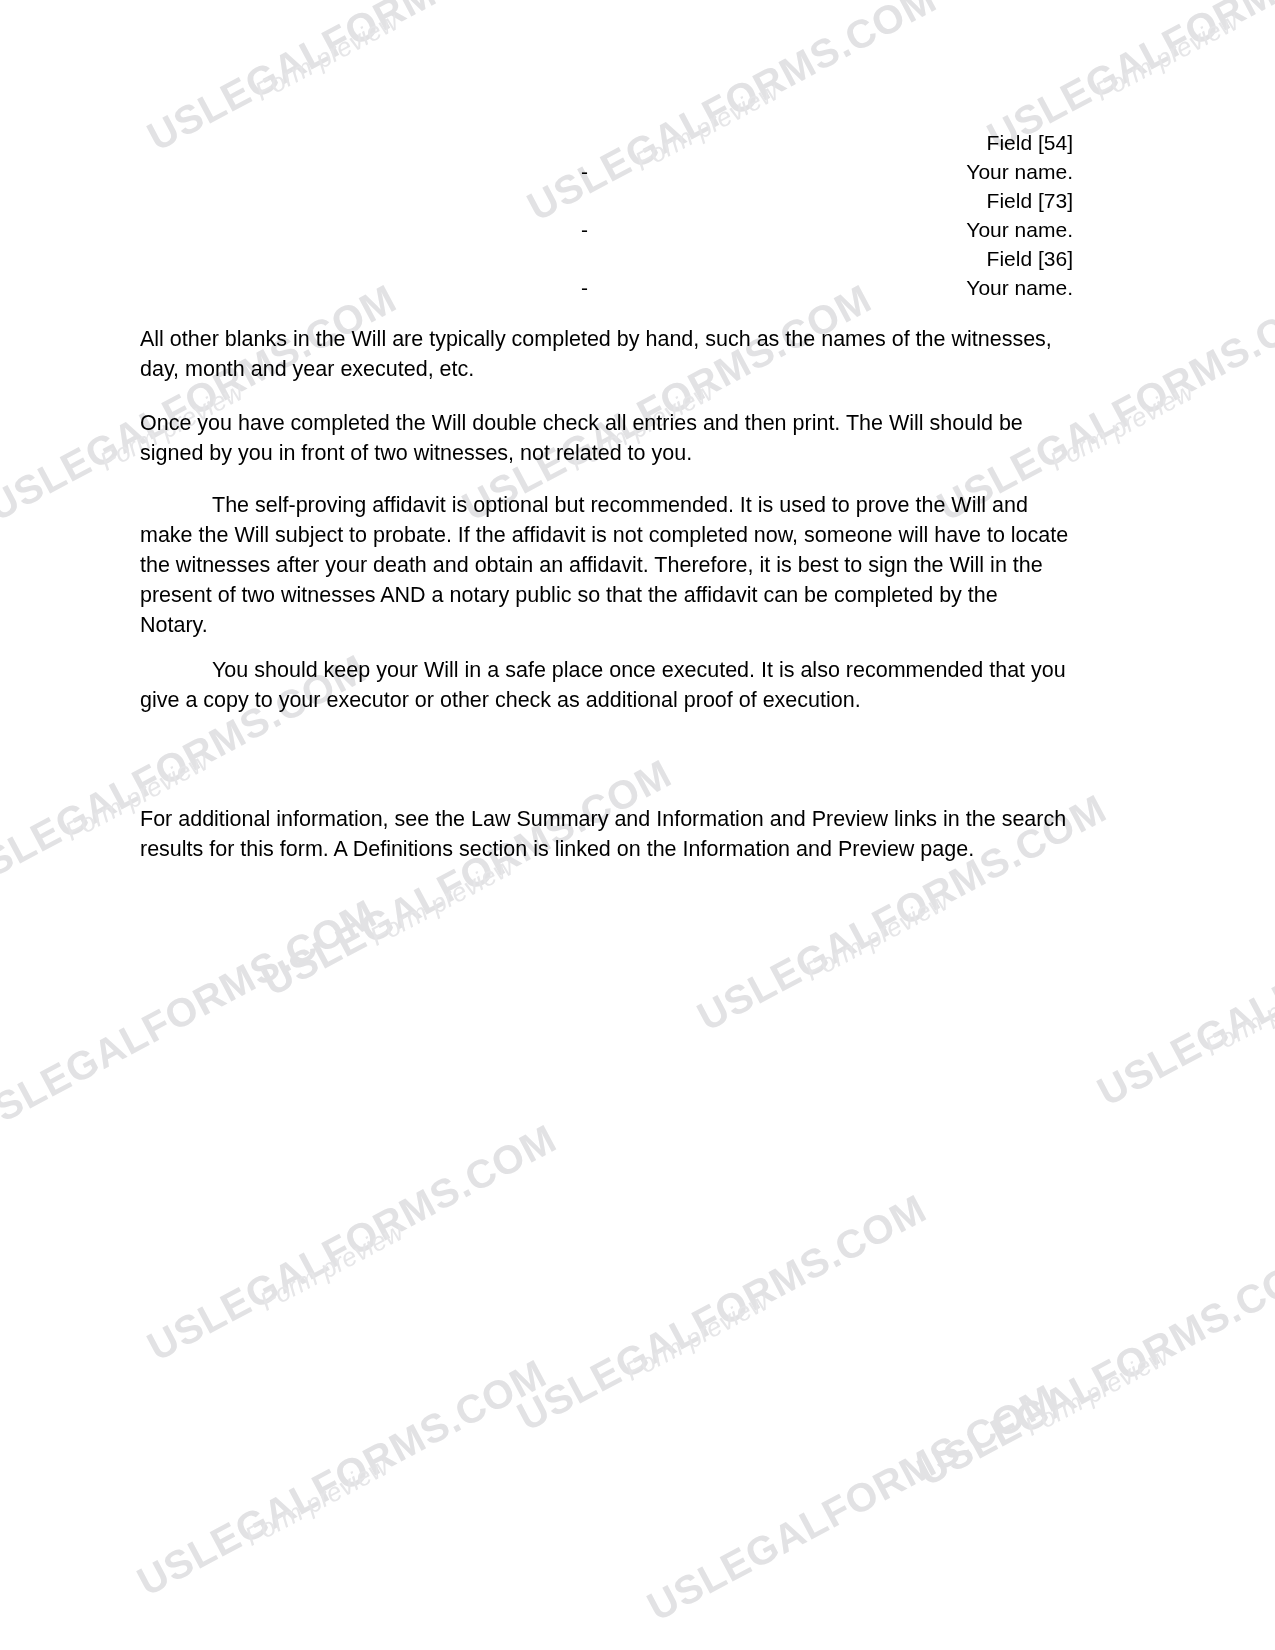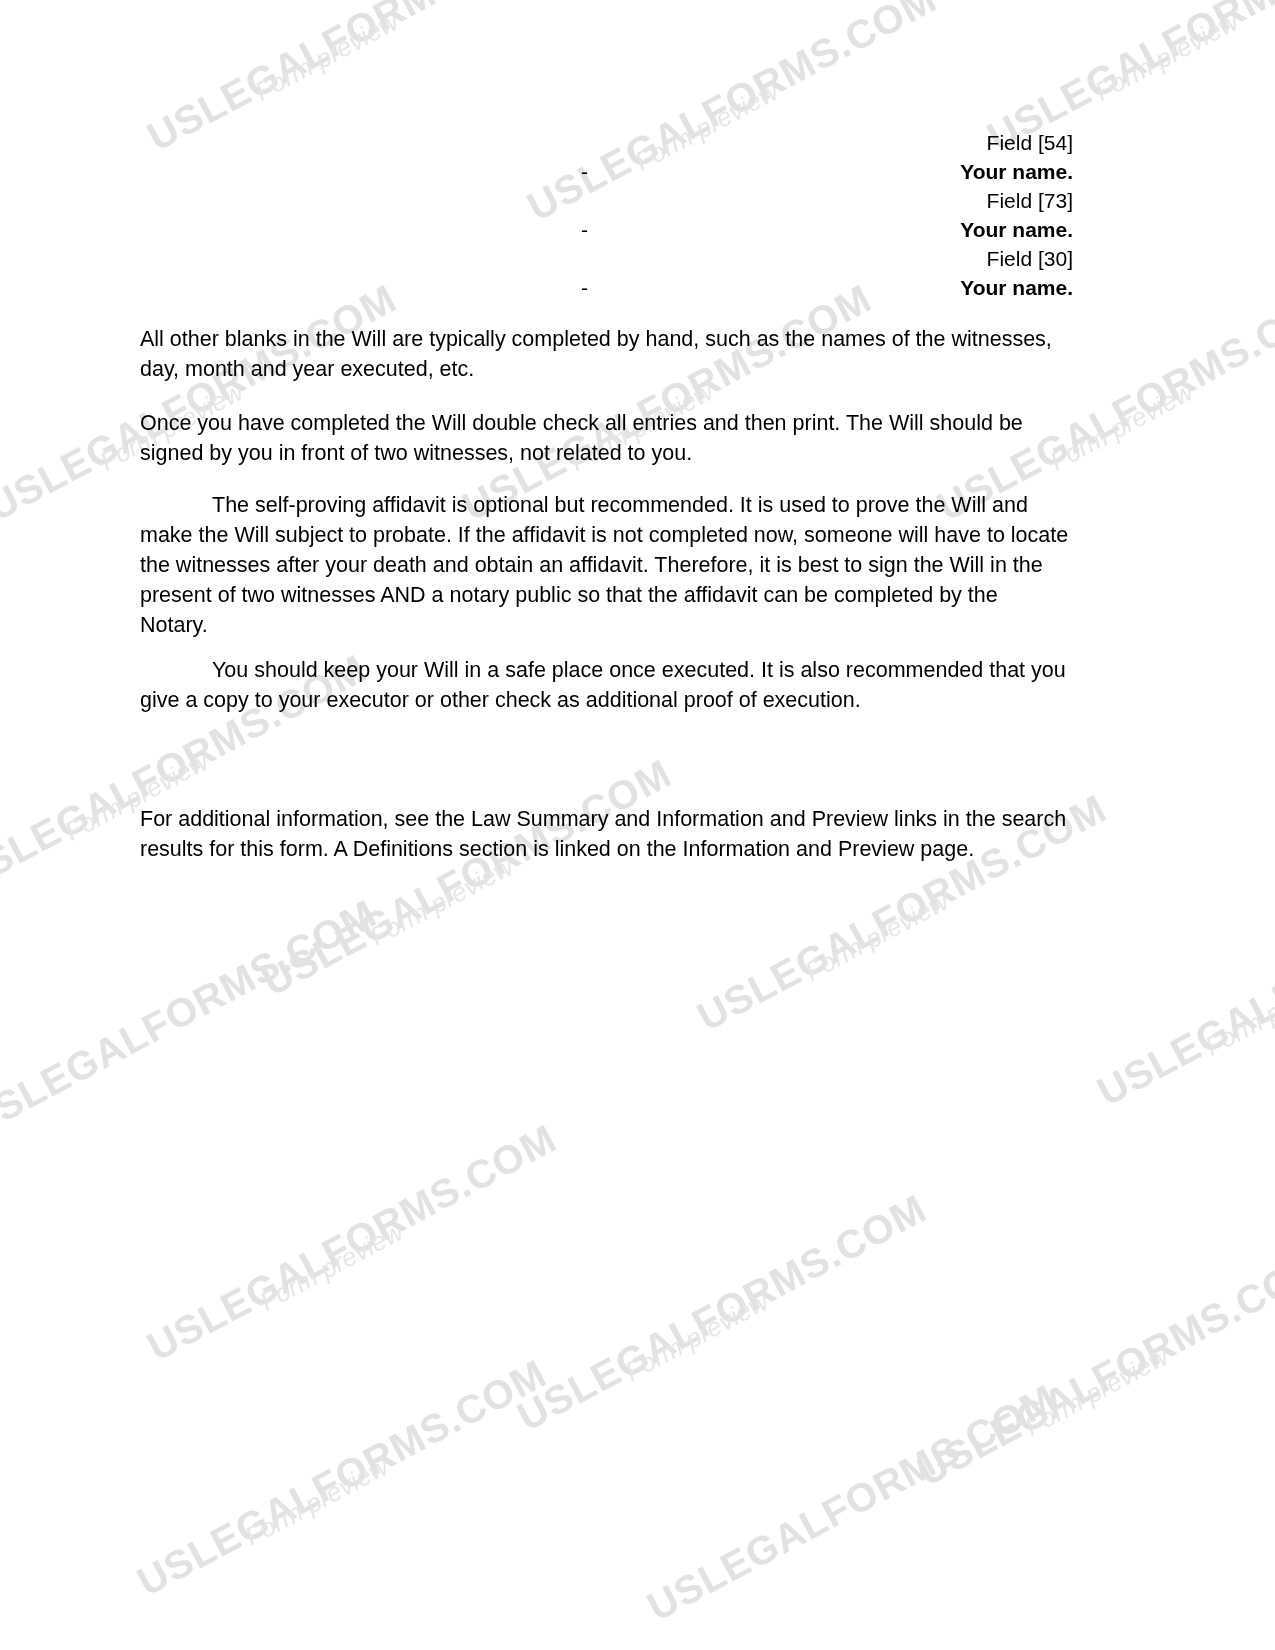--- a/index.html
+++ b/index.html
@@ -66,21 +66,20 @@
     position: absolute;
     left: 425px;
     top: 0;
   }
   .field-row .label {
     position: absolute;
     left: 0;
     right: 0;
     text-align: right;
     padding-right: 62px;
-    font-weight: bold;
   }
   .field-label-only {
     position: relative;
     height: 29px;
     font-size: 21px;
     color: #000;
     line-height: 29px;
     text-align: right;
     padding-right: 62px;
   }
@@ -157,21 +156,21 @@
       <div class="field-label-only">Field [54]</div>
       <div class="field-row">
         <span class="dash">-</span>
         <span class="label">Your name.</span>
       </div>
       <div class="field-label-only">Field [73]</div>
       <div class="field-row">
         <span class="dash">-</span>
         <span class="label">Your name.</span>
       </div>
-      <div class="field-label-only">Field [30]</div>
+      <div class="field-label-only">Field [36]</div>
       <div class="field-row">
         <span class="dash">-</span>
         <span class="label">Your name.</span>
       </div>
     </div>
 
     <p class="body-text para" style="top:324px;">All other blanks in the Will are typically completed by hand, such as the names of the witnesses, day, month and year executed, etc.</p>
 
     <p class="body-text para" style="top:408px;">Once you have completed the Will double check all entries and then print.  The Will should be signed by you in front of two witnesses, not related to you.</p>
 

